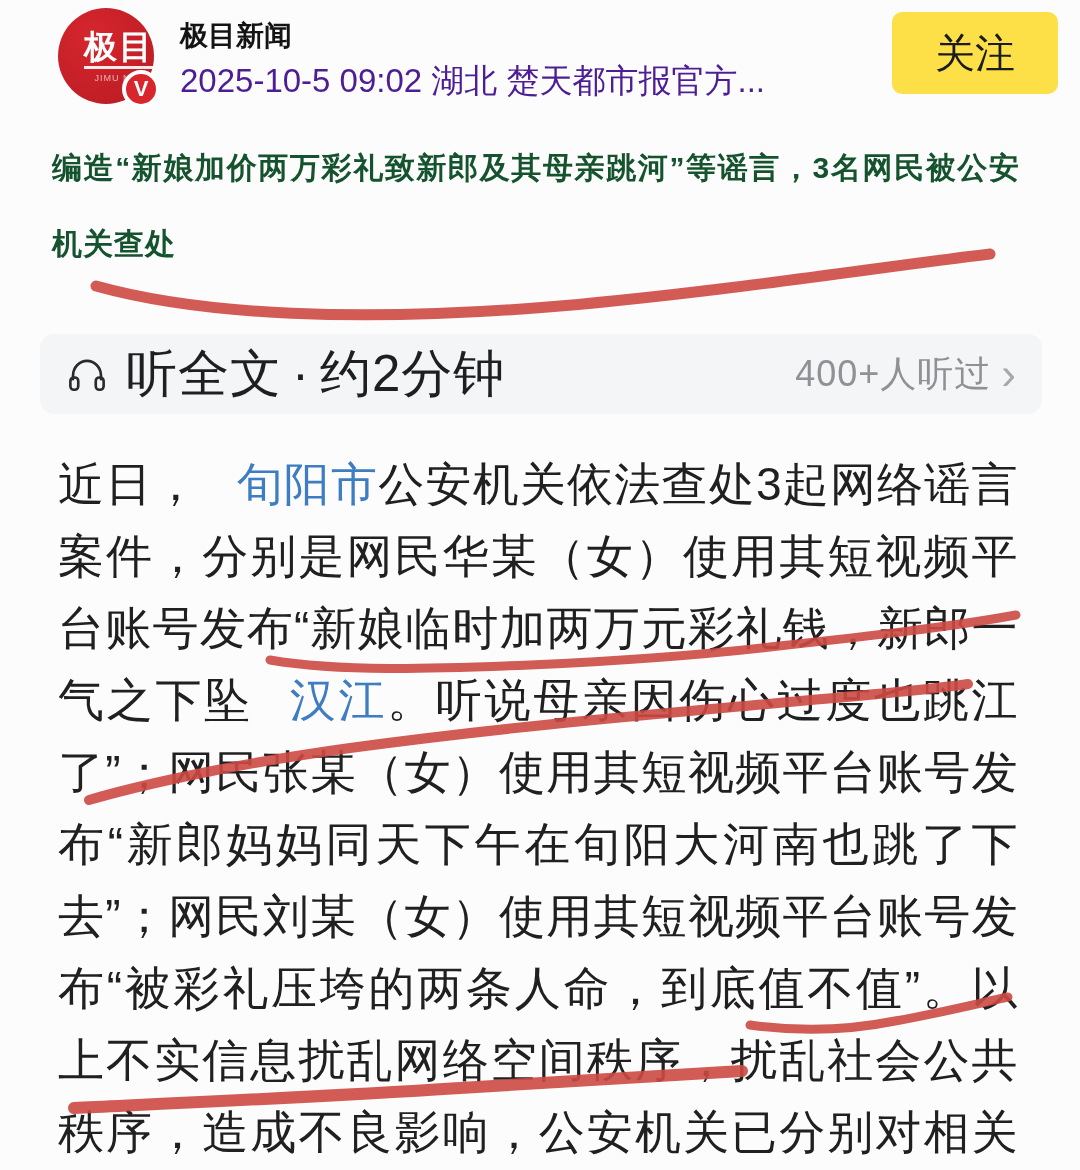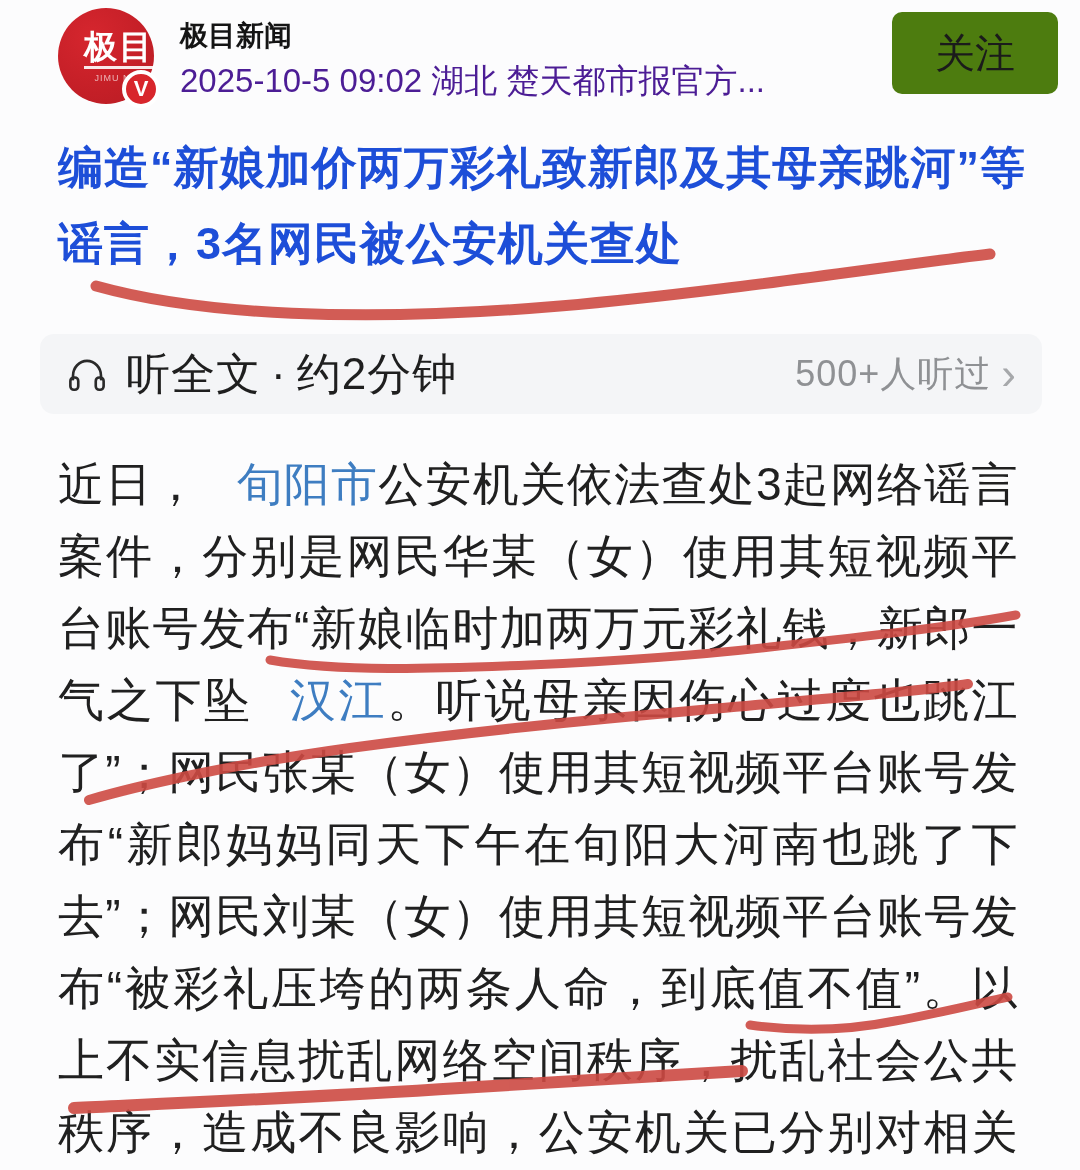--- a/index.html
+++ b/index.html
@@ -41,43 +41,43 @@
   }
   .header-info { margin-left:26px; padding-top:4px; min-width:0; }
   .account-name { font-size:28px; font-weight:bold; color:#141414; line-height:48px; }
   .meta-line {
     margin-top:1px; font-size:33px; color:#4c1d95; line-height:40px;
     white-space:nowrap; overflow:hidden; max-width:640px;
   }
   .follow-btn {
     margin-left:auto; flex:0 0 auto;
     width:166px; height:82px; margin-top:4px;
-    background:#4d7c0f; border:none; border-radius:10px;
+    background:#fde047; border:none; border-radius:10px;
     font-family:inherit; font-size:40px; color:#1b1b1b; font-weight:500;
     display:flex; align-items:center; justify-content:center;
     cursor:pointer;
   }
 
   
   .headline {
-    position:absolute; left:58px; top:130px; width:968px;
-    font-size:45px; font-weight:bold; color:#1d4ed8;
+    position:absolute; left:52px; top:130px; width:968px;
+    font-size:30px; font-weight:bold; color:#14532d;
     line-height:76px; letter-spacing:1px;
     text-align:justify;
   }
 
   
   .listen-bar {
     position:absolute; left:40px; top:334px; width:1002px; height:80px;
     background:#f4f5f7; border-radius:14px;
     display:flex; align-items:center; padding:0 26px;
     cursor:pointer;
   }
   .headphone-icon { width:42px; height:42px; flex:0 0 auto; }
-  .listen-left { margin-left:18px; font-size:44px; color:#1f1f1f; letter-spacing:1px; }
+  .listen-left { margin-left:18px; font-size:51px; color:#1f1f1f; letter-spacing:1px; }
   .listen-dot { margin:0 10px; color:#1f1f1f; }
   .listen-right { margin-left:auto; display:flex; align-items:center; }
   .listen-count { font-size:36px; color:#8f9194; letter-spacing:1px; }
   .chevron-icon { font-size:44px; color:#a6a8ab; margin-left:10px; line-height:36px; }
 
   
   .article {
     position:absolute; left:58px; top:448px; width:960px;
     font-size:46px; line-height:72px; color:#202020;
     font-weight:500; letter-spacing:.5px;
@@ -112,21 +112,21 @@
   <h1 class="headline">编造“新娘加价两万彩礼致新郎及其母亲跳河”等谣言，3名网民被公安机关查处</h1>
 
   <div class="listen-bar">
     <svg class="headphone-icon" viewBox="0 0 48 48" fill="none">
       <path d="M8 30 V26 C8 16.6 15.2 9 24 9 C32.8 9 40 16.6 40 26 V30" stroke="#2a2a2a" stroke-width="3" stroke-linecap="round" fill="none"></path>
       <rect x="5" y="28" width="9" height="14" rx="4" stroke="#2a2a2a" stroke-width="3" fill="none"></rect>
       <rect x="34" y="28" width="9" height="14" rx="4" stroke="#2a2a2a" stroke-width="3" fill="none"></rect>
     </svg>
     <span class="listen-left"><span>听全文</span><span class="listen-dot">·</span><span>约2分钟</span></span>
     <span class="listen-right">
-      <span class="listen-count">500+人听过</span>
+      <span class="listen-count">400+人听过</span>
       <span class="chevron-icon">›</span>
     </span>
   </div>
 
   <p class="article"><span>近日，</span><span class="inline-link">旬阳市</span><span>公安机关依法查处3起网络谣言案件，分别是网民华某（女）使用其短视频平台账号发布“新娘临时加两万元彩礼钱，新郎一气之下坠</span><span class="inline-link">汉江</span><span>。听说母亲因伤心过度也跳江了”；网民张某（女）使用其短视频平台账号发布“新郎妈妈同天下午在旬阳大河南也跳了下去”；网民刘某（女）使用其短视频平台账号发布“被彩礼压垮的两条人命，到底值不值”。以上不实信息扰乱网络空间秩序，扰乱社会公共秩序，造成不良影响，公安机关已分别对相关人员进行</span></p>
 
   <svg class="annotation-layer" viewBox="0 0 1080 1170">
     <g fill="none" stroke-linecap="round" opacity="0.9">
       <path stroke-width="11" d="M96,286 C200,315 360,323 560,306 C720,292 880,267 990,254" stroke="#cd4a43"></path>
       <path stroke-width="9" d="M270,660 C340,672 430,669 530,665 C640,660 700,655 770,647 C870,636 950,627 1016,615" stroke="#cd4a43"></path>

